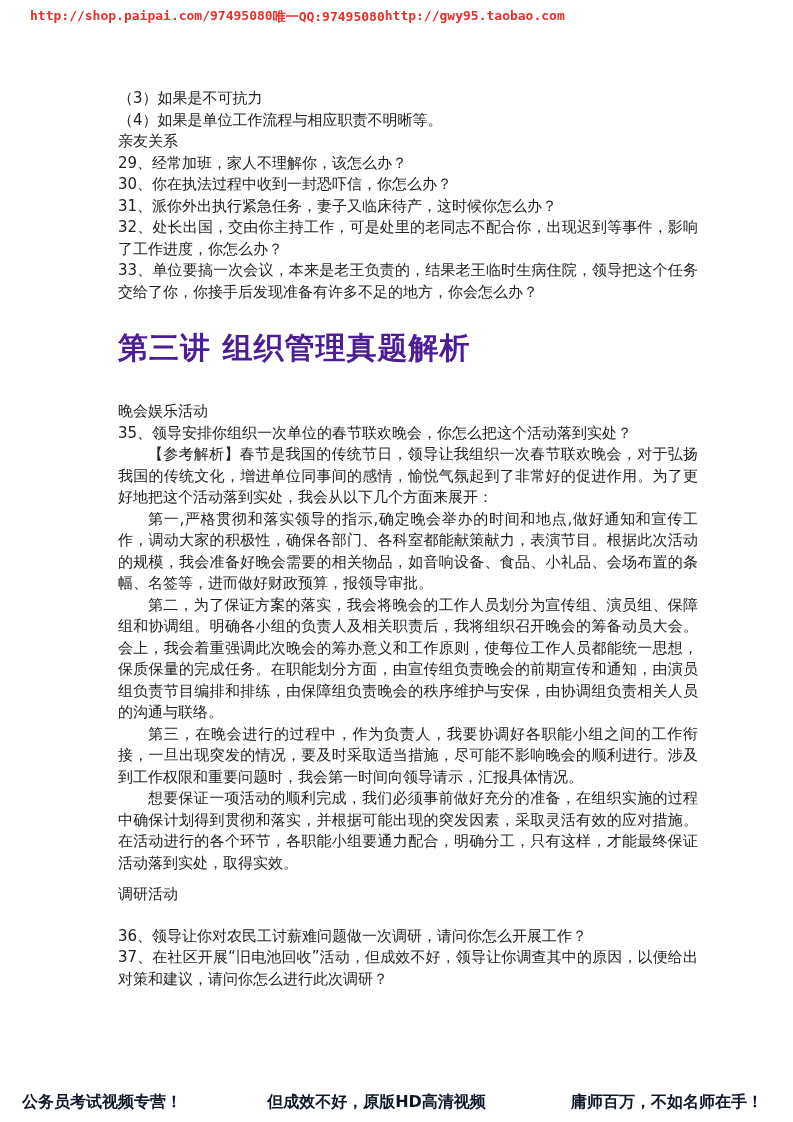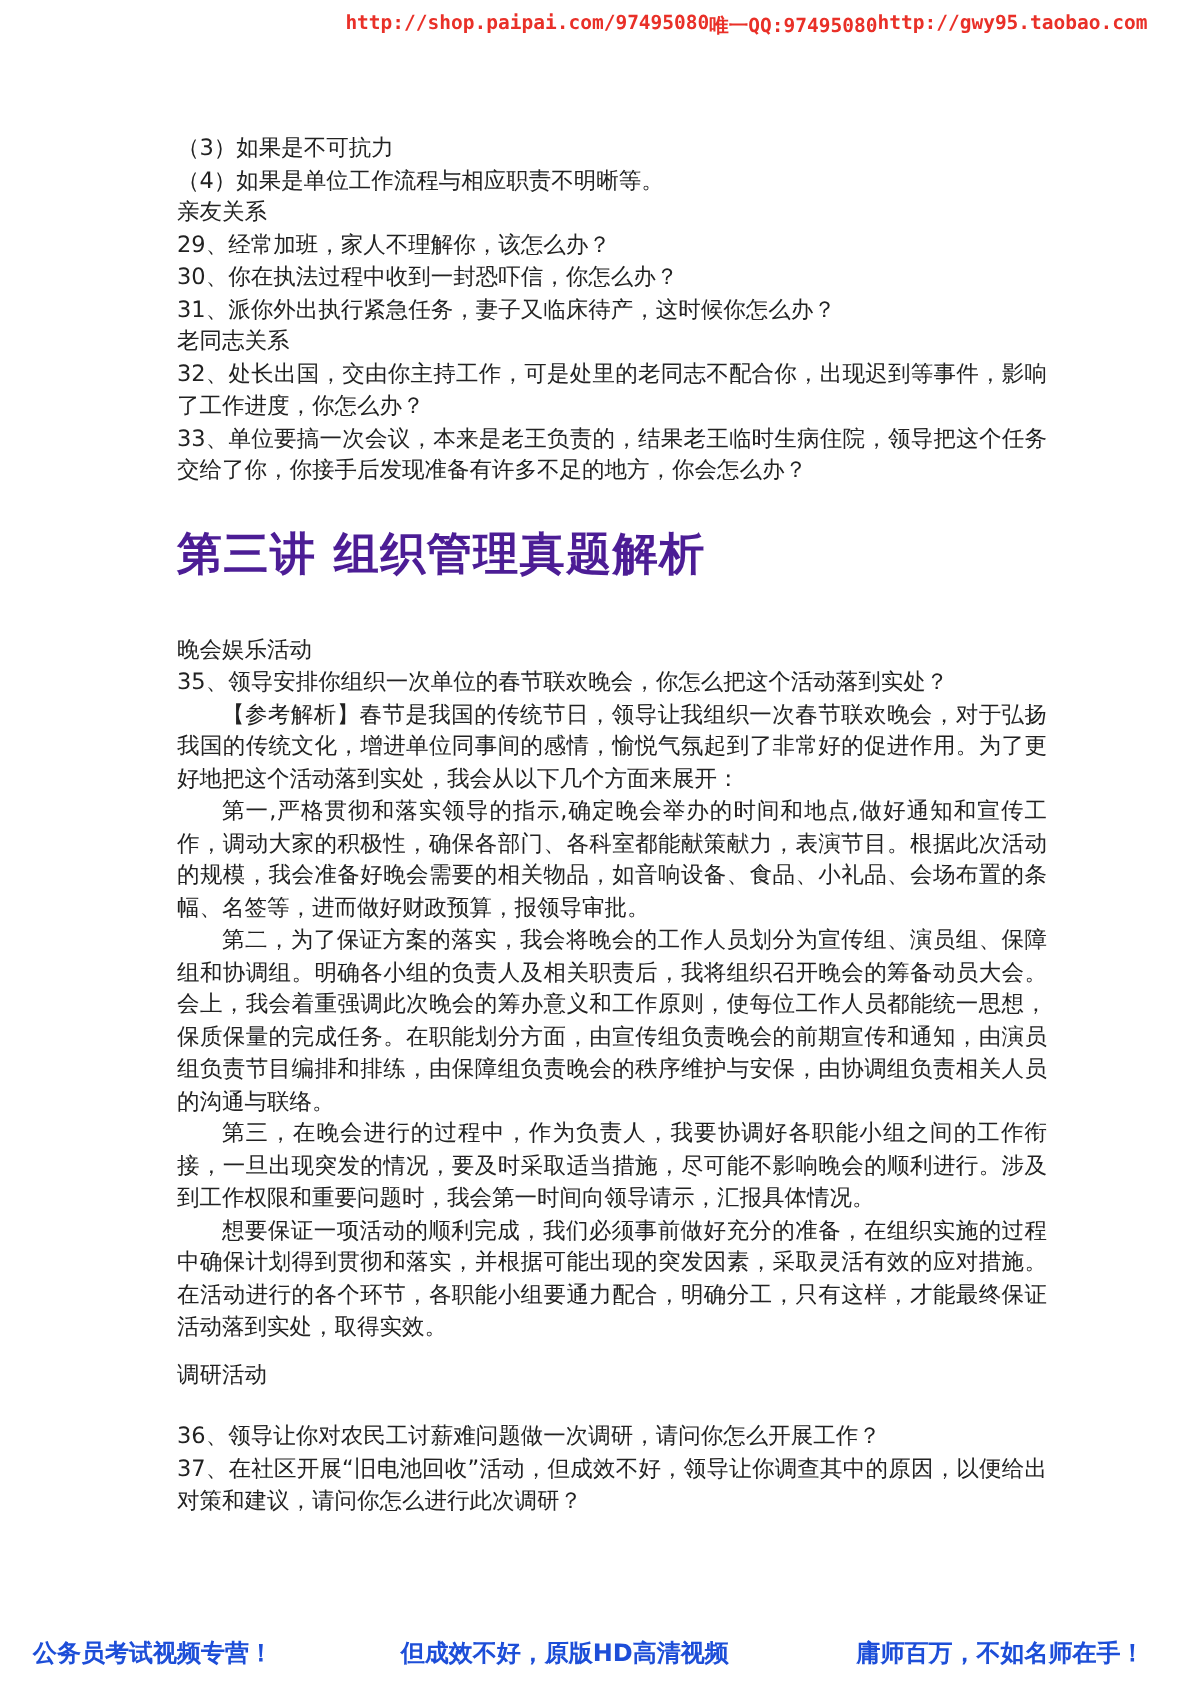--- a/index.html
+++ b/index.html
@@ -15,39 +15,39 @@
     overflow: hidden;
     font-family: "DejaVu Sans", sans-serif;
   }
   
   .page-header {
     position: absolute;
     top: 8px;
     left: 30px;
     right: 28px;
     display: flex;
-    justify-content: flex-end;
+    justify-content: flex-start;
     align-items: flex-start;
     font-family: "DejaVu Sans Mono", monospace;
     font-size: 13px;
     font-weight: bold;
     color: #e93028;
     white-space: nowrap;
   }
   .page-footer {
     position: absolute;
     bottom: 9px;
     left: 22px;
     right: 30px;
     display: flex;
     justify-content: space-between;
     align-items: flex-end;
     font-size: 16px;
     font-weight: bold;
-    color: #1d4ed8;
+    color: #0f172a;
     white-space: nowrap;
   }
   
   .content {
     position: absolute;
     top: 88px;
     left: 118px;
     width: 580px;
     font-size: 15px;
     line-height: 21.5px;
@@ -84,21 +84,20 @@
     <span>http://gwy95.taobao.com</span>
   </div>
 
   <div class="content">
     <p class="line">（3）如果是不可抗力</p>
     <p class="line">（4）如果是单位工作流程与相应职责不明晰等。</p>
     <p class="line bold">亲友关系</p>
     <p class="line">29、经常加班，家人不理解你，该怎么办？</p>
     <p class="line">30、你在执法过程中收到一封恐吓信，你怎么办？</p>
     <p class="line">31、派你外出执行紧急任务，妻子又临床待产，这时候你怎么办？</p>
-    <p class="line">老同志关系</p>
     <p class="line">32、处长出国，交由你主持工作，可是处里的老同志不配合你，出现迟到等事件，影响了工作进度，你怎么办？</p>
     <p class="line">33、单位要搞一次会议，本来是老王负责的，结果老王临时生病住院，领导把这个任务交给了你，你接手后发现准备有许多不足的地方，你会怎么办？</p>
     <p class="chapter">第三讲 组织管理真题解析</p>
     <p class="line bold">晚会娱乐活动</p>
     <p class="line">35、领导安排你组织一次单位的春节联欢晚会，你怎么把这个活动落到实处？</p>
     <p class="para">【参考解析】春节是我国的传统节日，领导让我组织一次春节联欢晚会，对于弘扬我国的传统文化，增进单位同事间的感情，愉悦气氛起到了非常好的促进作用。为了更好地把这个活动落到实处，我会从以下几个方面来展开：</p>
     <p class="para">第一,严格贯彻和落实领导的指示,确定晚会举办的时间和地点,做好通知和宣传工作，调动大家的积极性，确保各部门、各科室都能献策献力，表演节目。根据此次活动的规模，我会准备好晚会需要的相关物品，如音响设备、食品、小礼品、会场布置的条幅、名签等，进而做好财政预算，报领导审批。</p>
     <p class="para">第二，为了保证方案的落实，我会将晚会的工作人员划分为宣传组、演员组、保障组和协调组。明确各小组的负责人及相关职责后，我将组织召开晚会的筹备动员大会。会上，我会着重强调此次晚会的筹办意义和工作原则，使每位工作人员都能统一思想，保质保量的完成任务。在职能划分方面，由宣传组负责晚会的前期宣传和通知，由演员组负责节目编排和排练，由保障组负责晚会的秩序维护与安保，由协调组负责相关人员的沟通与联络。</p>
     <p class="para">第三，在晚会进行的过程中，作为负责人，我要协调好各职能小组之间的工作衔接，一旦出现突发的情况，要及时采取适当措施，尽可能不影响晚会的顺利进行。涉及到工作权限和重要问题时，我会第一时间向领导请示，汇报具体情况。</p>
     <p class="para">想要保证一项活动的顺利完成，我们必须事前做好充分的准备，在组织实施的过程中确保计划得到贯彻和落实，并根据可能出现的突发因素，采取灵活有效的应对措施。在活动进行的各个环节，各职能小组要通力配合，明确分工，只有这样，才能最终保证活动落到实处，取得实效。</p>

